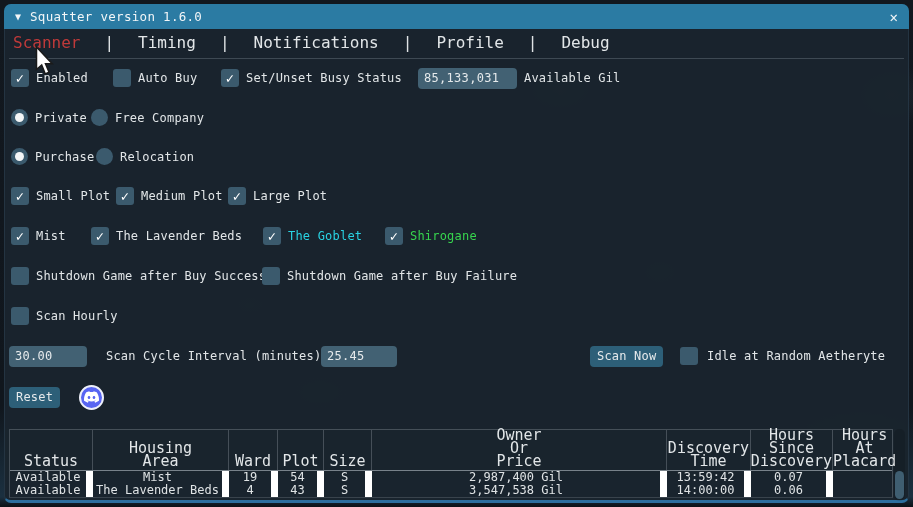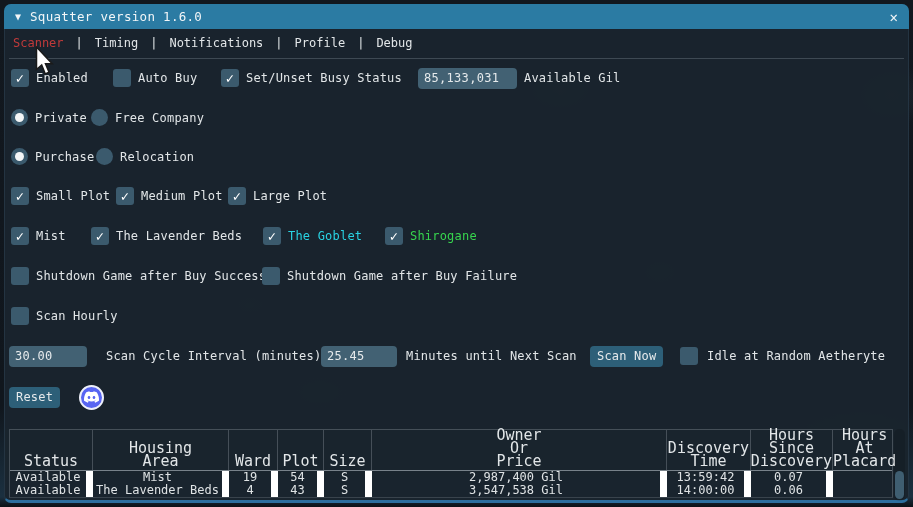--- a/index.html
+++ b/index.html
@@ -31,21 +31,21 @@
     display:flex; align-items:center; font-size:12.5px; color:#f2f6f8;
   }
   .collapse { margin-left:11px; font-size:10px; cursor:pointer; }
   .wtitle { margin-left:9px; letter-spacing:0.3px; }
   .close { margin-left:auto; margin-right:11px; font-size:14px; cursor:pointer; }
   
   .row { position:absolute; left:0; right:0; }
   .item { position:absolute; display:flex; align-items:center; gap:7px; height:100%; white-space:nowrap; }
   .lbl { font-size:12px; letter-spacing:0.2px; }
   
-  .tabs { top:28px; height:19px; display:flex; align-items:center; gap:12px; padding-left:8px; font-size:12px; }
+  .tabs { top:28px; height:19px; display:flex; align-items:center; gap:24px; padding-left:8px; font-size:16px; }
   .tab { cursor:pointer; }
   .tab.active { color:#c03a3a; }
   .tsep { color:#dfe3e5; }
   .hsep { position:absolute; left:4px; right:4px; top:53px; height:1px; background:#3e4953; }
   
   .cb { width:18px; height:18px; border-radius:3px; background:#3b5a6d; display:flex; align-items:center; justify-content:center; cursor:pointer; flex:none; }
   .chk { color:#fff; font-size:14px; font-weight:bold; line-height:1; margin-top:-1px; }
   .radio { width:17px; height:17px; border-radius:50%; background:#3b5a6d; display:flex; align-items:center; justify-content:center; cursor:pointer; flex:none; }
   .dot { width:9px; height:9px; border-radius:50%; background:#f4f6f7; }
   .inp { height:21px; background:#426173; border:none; border-radius:4px; color:#e6eaec;
@@ -208,21 +208,20 @@
     </span>
   </div>
 
   <div class="row" style="top:340px;height:22px;">
     <span class="item" style="left:4px;gap:19px;">
       <input class="inp" style="width: 78px;" value="30.00">
       <span class="lbl">Scan Cycle Interval (minutes)</span>
     </span>
     <span class="item" style="left:316px;gap:9px;">
       <input class="inp" style="width: 76px;" value="25.45">
-      <span class="lbl">Minutes until Next Scan</span>
     </span>
     <span class="item" style="left:585px;">
       <button class="btn">Scan Now</button>
     </span>
     <span class="item" style="left:675px;gap:9px;">
       <span class="cb"></span>
       <span class="lbl">Idle at Random Aetheryte</span>
     </span>
   </div>
 

